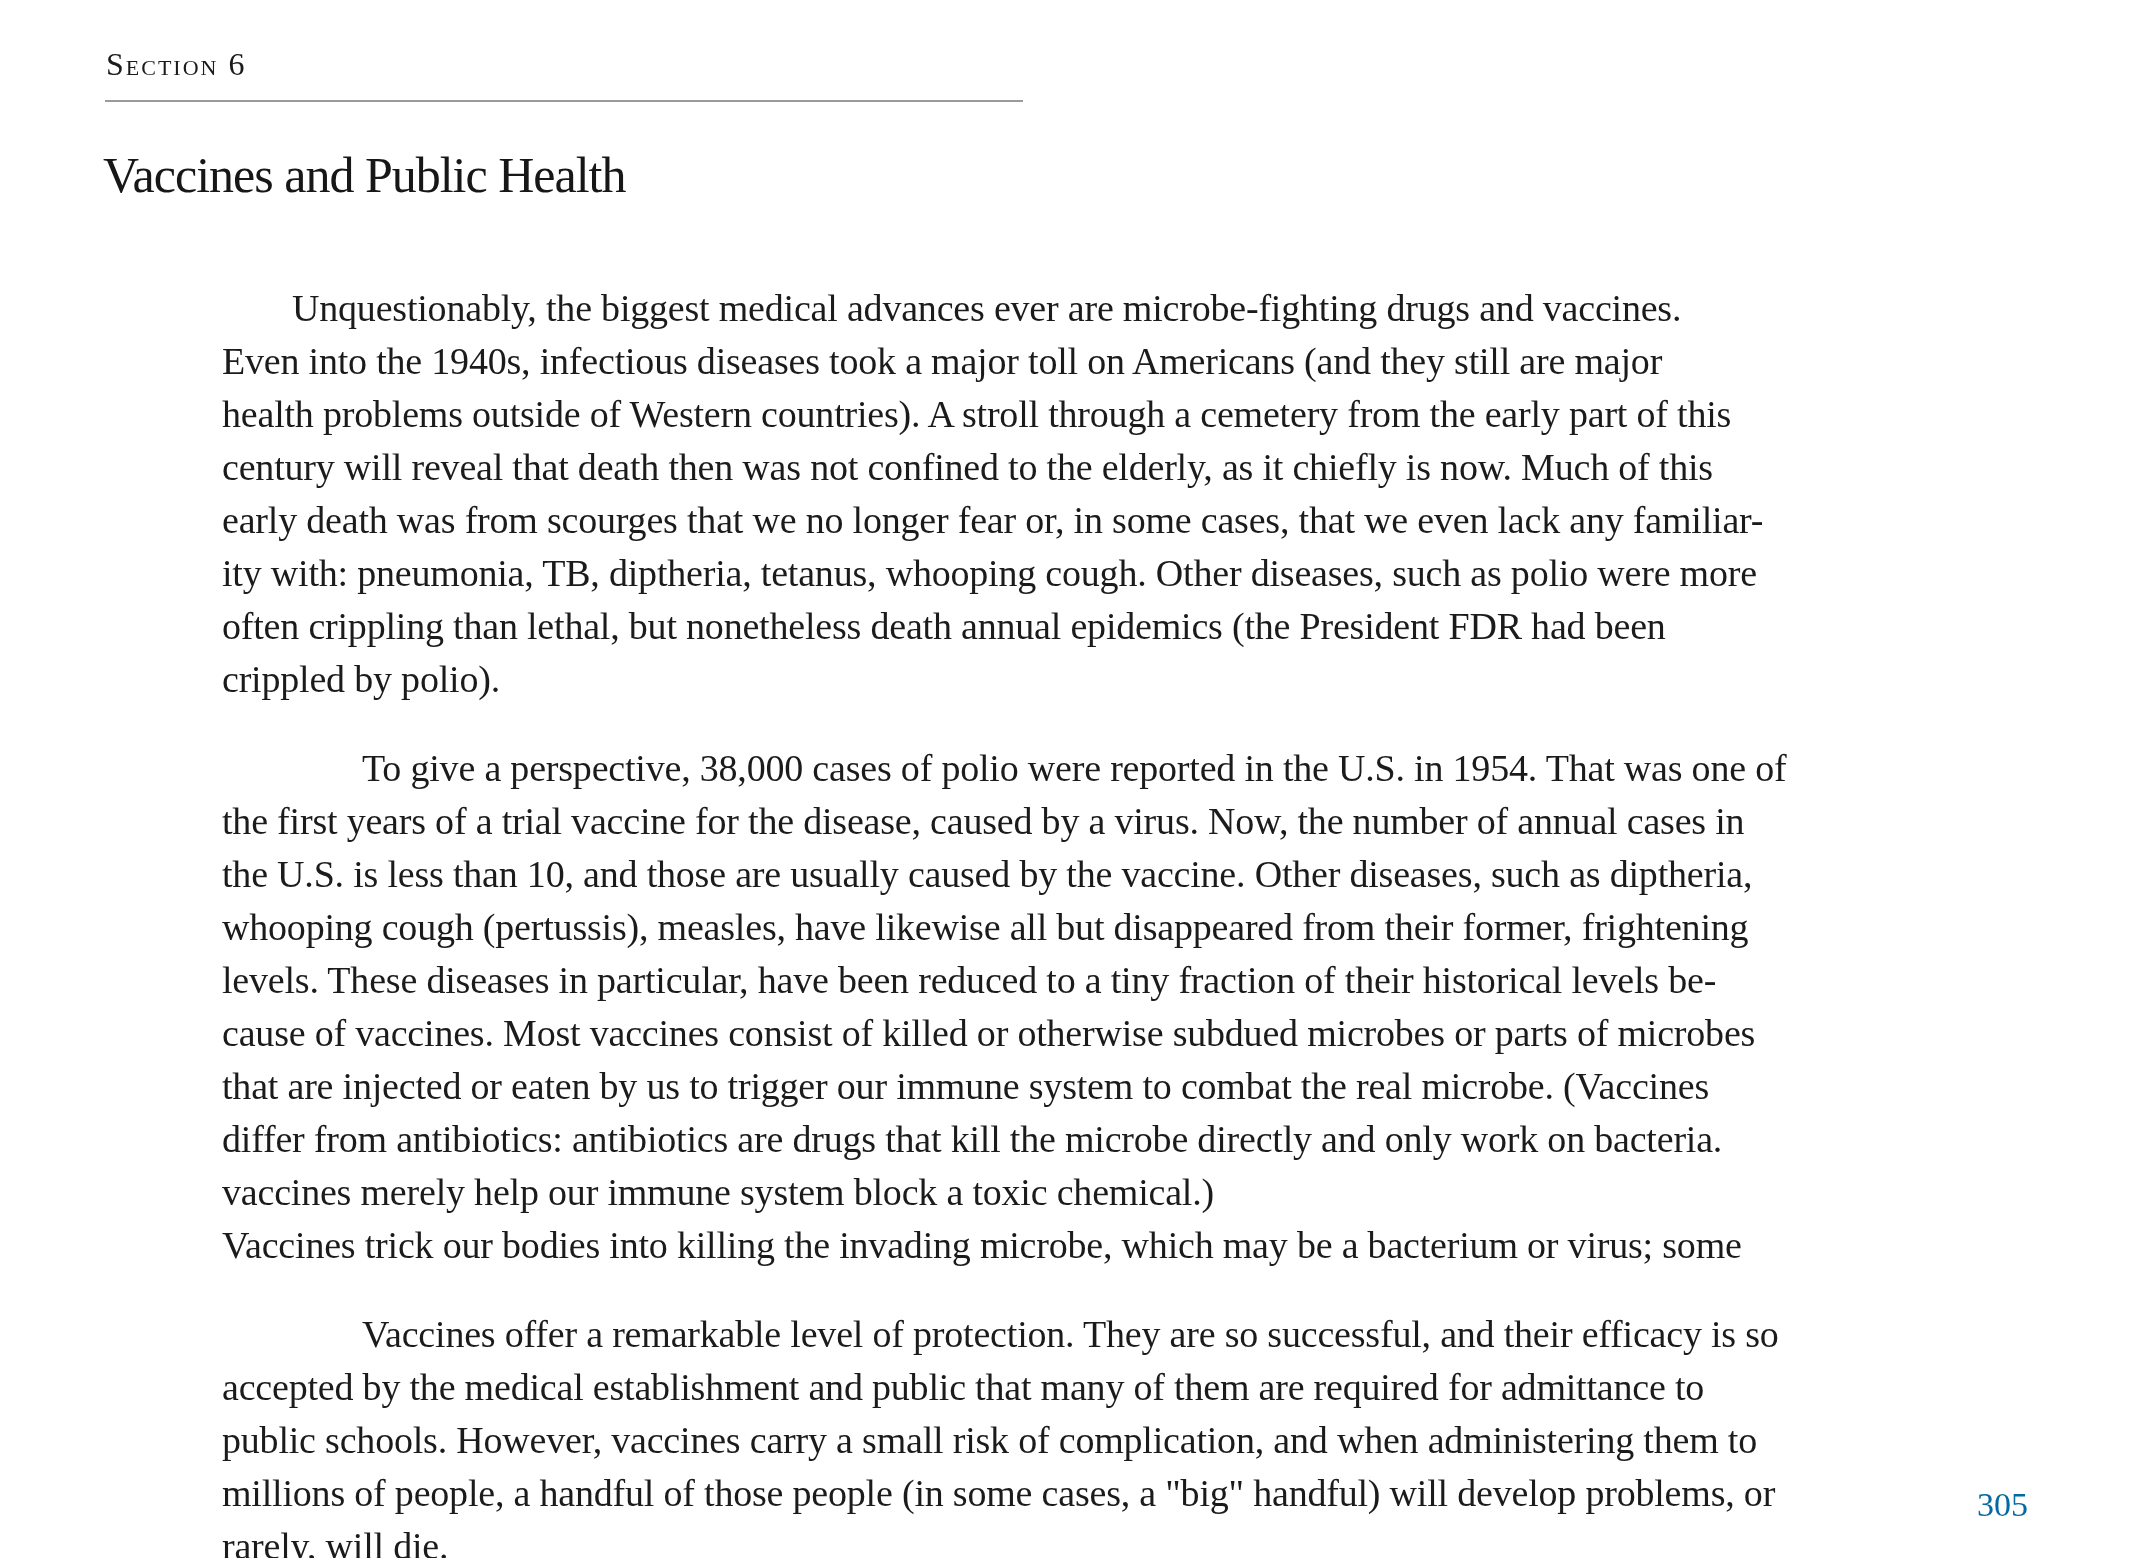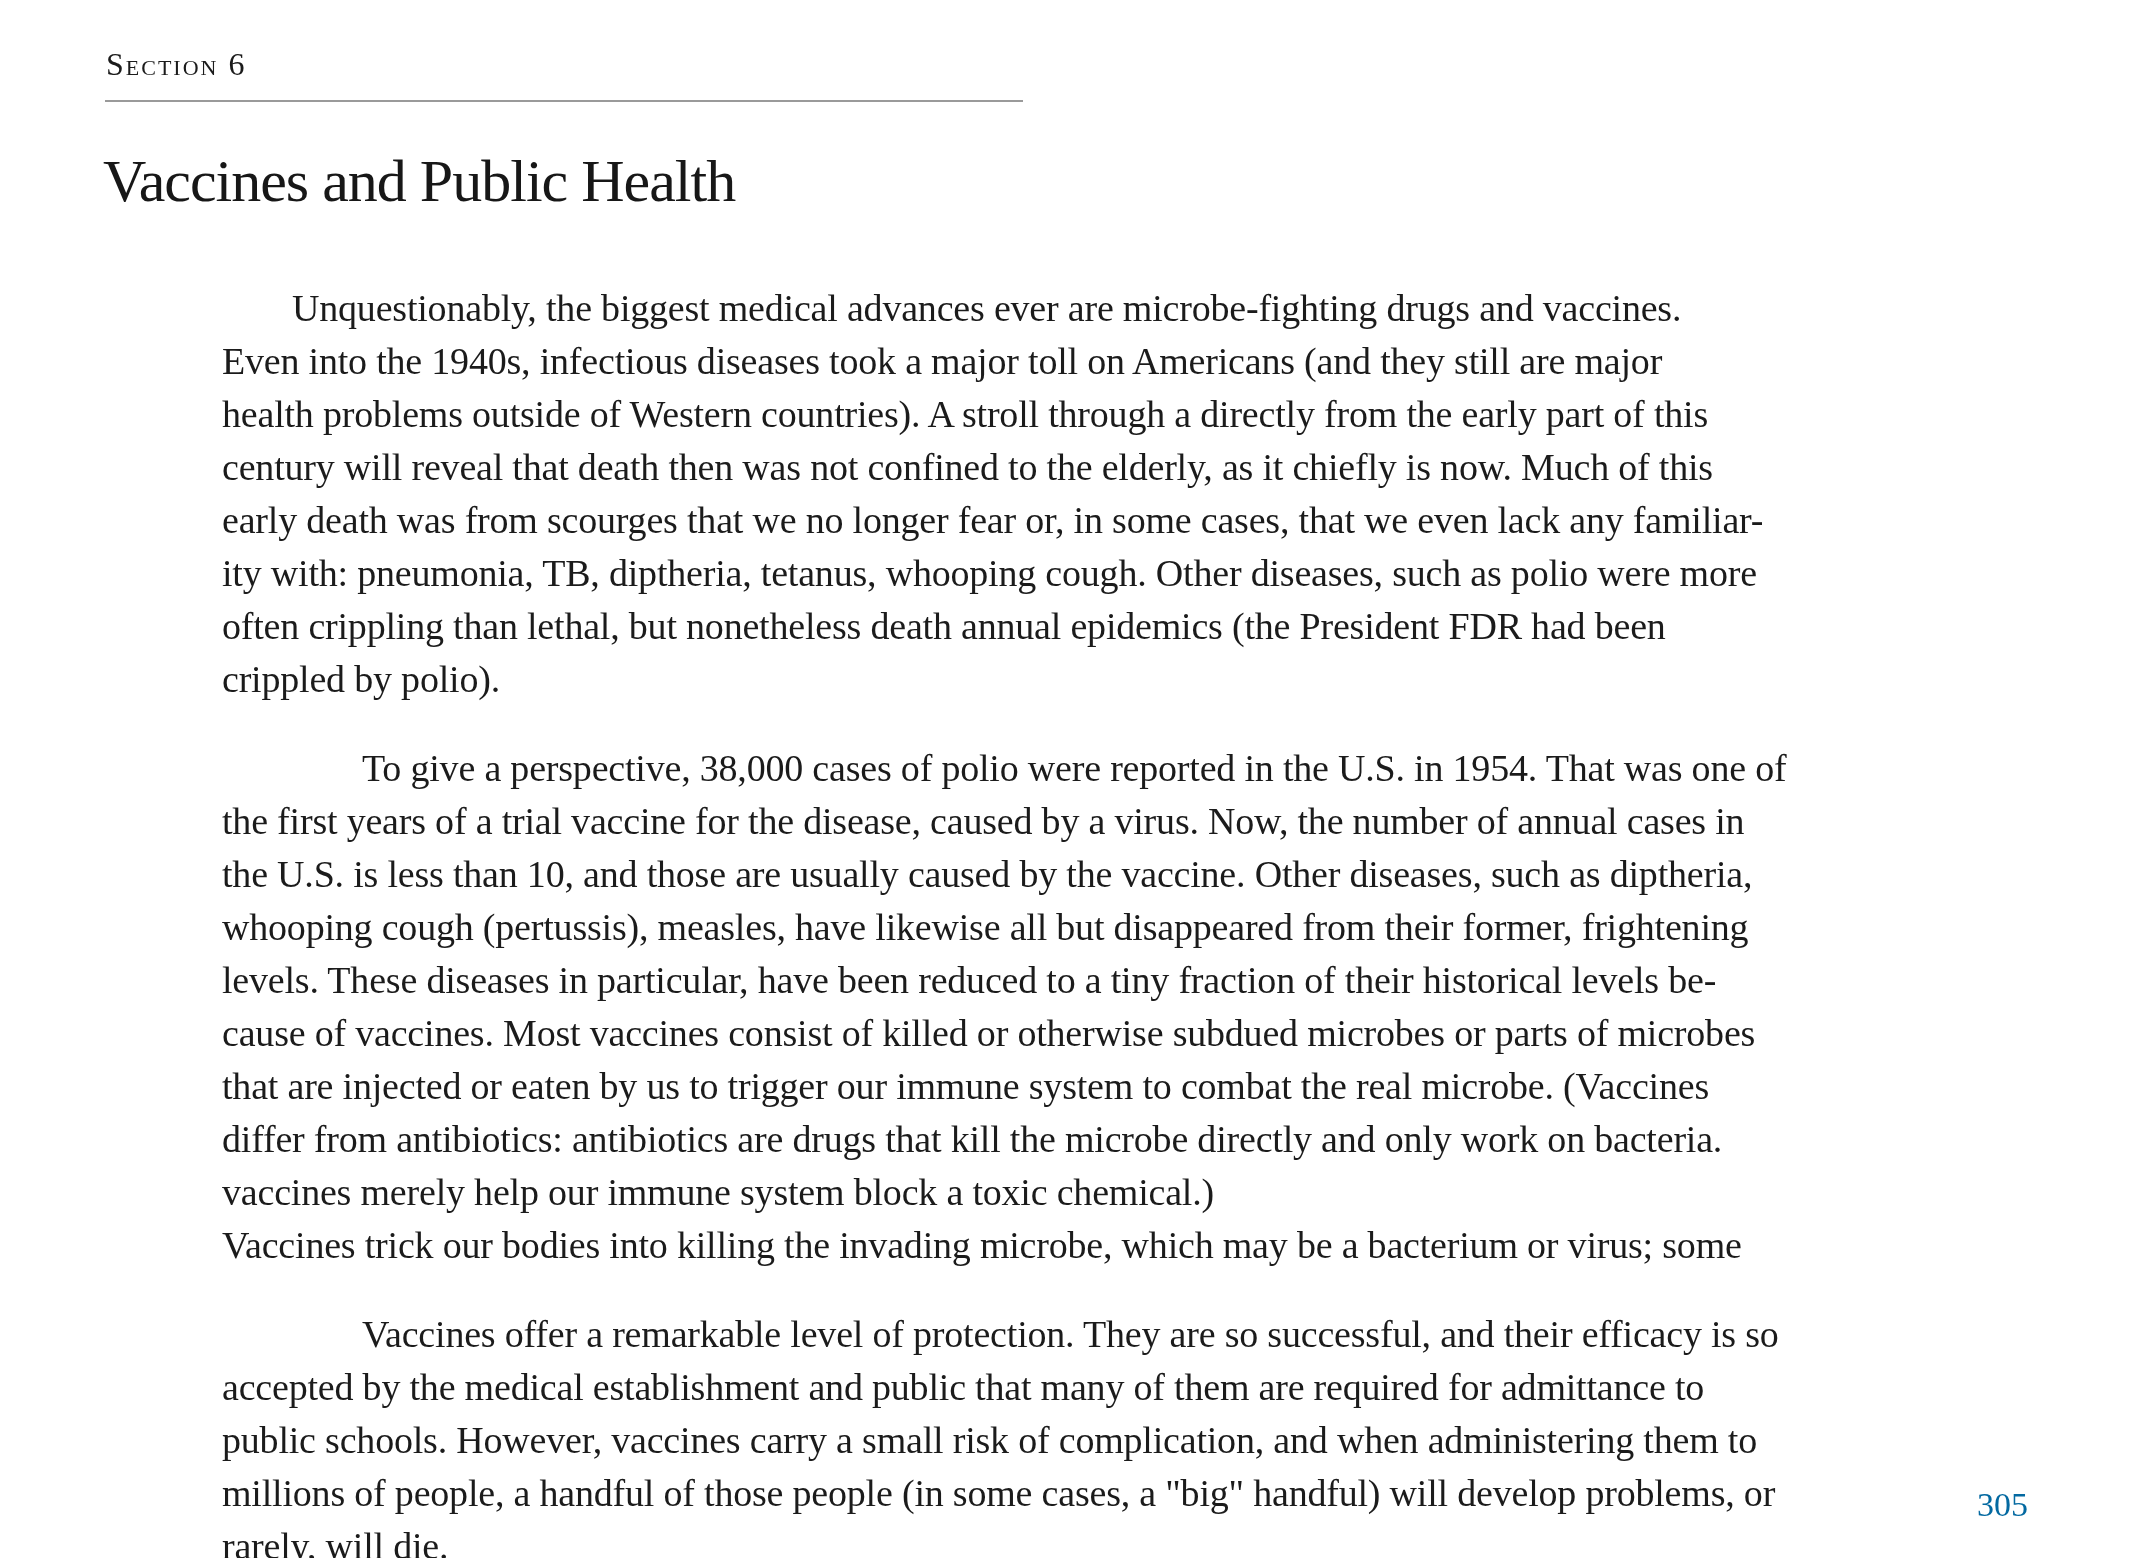--- a/index.html
+++ b/index.html
@@ -32,21 +32,21 @@
     left: 105px;
     top: 100px;
     width: 918px;
     height: 0;
     border-top: 2px solid #9a9a9a;
   }
   .page-title {
     position: absolute;
     left: 103px;
     top: 103px;
-    font-size: 60px;
+    font-size: 50px;
     line-height: 76px;
     letter-spacing: -1px;
     font-weight: normal;
     color: #171717;
     white-space: nowrap;
   }
   .body-text {
     position: absolute;
     left: 222px;
     top: 238px;
@@ -84,21 +84,21 @@
 
   <div class="section-rule"></div>
 
   <h1 class="page-title">Vaccines and Public Health</h1>
 
   <div class="body-text">
 
     <div class="paragraph p1">
       <div class="text-line first-sm">Unquestionably, the biggest medical advances ever are microbe-fighting drugs and vaccines.</div>
       <div class="text-line">Even into the 1940s, infectious diseases took a major toll on Americans (and they still are major</div>
-      <div class="text-line">health problems outside of Western countries). A stroll through a directly from the early part of this</div>
+      <div class="text-line">health problems outside of Western countries). A stroll through a cemetery from the early part of this</div>
       <div class="text-line">century will reveal that death then was not confined to the elderly, as it chiefly is now. Much of this</div>
       <div class="text-line">early death was from scourges that we no longer fear or, in some cases, that we even lack any familiar-</div>
       <div class="text-line">ity with: pneumonia, TB, diptheria, tetanus, whooping cough. Other diseases, such as polio were more</div>
       <div class="text-line">often crippling than lethal, but nonetheless death annual epidemics (the President FDR had been</div>
       <div class="text-line">crippled by polio).</div>
     </div>
 
     <div class="paragraph p2">
       <div class="text-line first-lg">To give a perspective, 38,000 cases of polio were reported in the U.S. in 1954. That was one of</div>
       <div class="text-line">the first years of a trial vaccine for the disease, caused by a virus. Now, the number of annual cases in</div>

